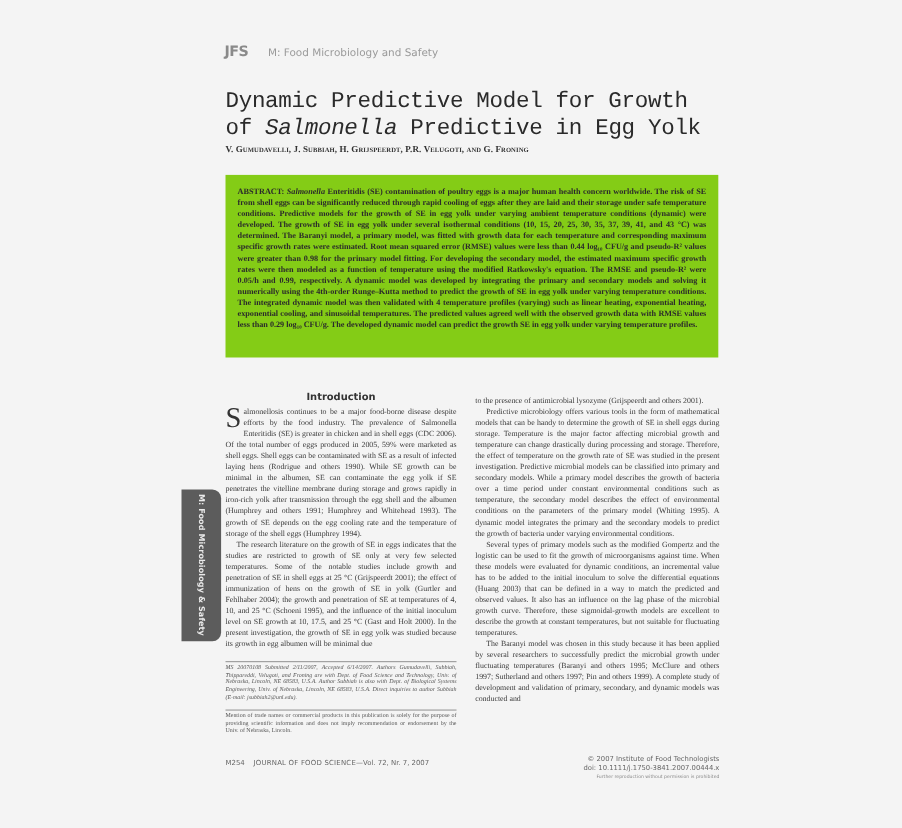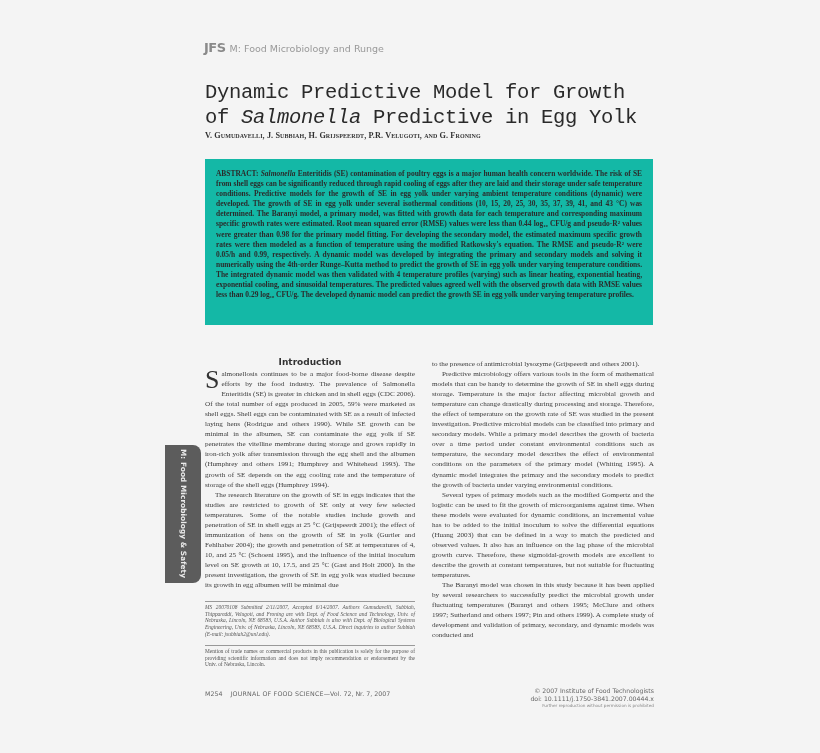--- a/index.html
+++ b/index.html
@@ -1,26 +1,26 @@
 <!DOCTYPE html>
 <html><head>
 <meta charset="utf-8">
 <style>
   html, body { margin: 0; padding: 0; }
   body {
     width: 820px; height: 753px; background: #f4f4f4; position: relative; overflow: hidden;
     font-family: "Liberation Serif", "DejaVu Serif", serif; color: #333;
   }
-  .running-head { position: absolute; left: 204px; top: 40px; display: flex; align-items: baseline; gap: 4px; color: #8a8a8a; font-family: "DejaVu Sans", sans-serif; }
+  .running-head { position: absolute; left: 204px; top: 40px; display: flex; align-items: baseline; gap: 18px; color: #8a8a8a; font-family: "DejaVu Sans", sans-serif; }
   .jfs-logo { font-size: 13px; font-weight: bold; letter-spacing: -0.5px; color: #8a8a8a; }
   .section-label { font-size: 9.5px; color: #999; }
   .title { position: absolute; left: 205px; top: 80px; width: 460px; font-family: Liberation Mono, monospace; font-size: 20.5px; line-height: 25px; color: #2a2a2a; margin: 0; font-weight: normal; letter-spacing: -0.3px; }
   .title .it { font-style: italic; }
   .authors { position: absolute; left: 205px; top: 131px; font-size: 8.2px; font-weight: bold; font-variant: small-caps; color: #333; letter-spacing: 0.1px; }
-  .abstract-box { position: absolute; left: 205px; top: 159px; width: 448px; height: 166px; background: #14b8a6; box-sizing: border-box; padding: 10px 11px 6px 11px; }
+  .abstract-box { position: absolute; left: 205px; top: 159px; width: 448px; height: 166px; background: #84cc16; box-sizing: border-box; padding: 10px 11px 6px 11px; }
   .abstract-text { font-size: 7.45px; line-height: 10.1px; font-weight: bold; color: #2b2b2b; text-align: justify; margin: 0; }
   .abstract-text .it { font-style: italic; }
   .keywords { font-size: 7.45px; line-height: 10px; font-weight: bold; color: #2b2b2b; margin: 1px 0 0 12px; }
   .keywords .it { font-style: italic; }
   .col { position: absolute; font-size: 7.15px; line-height: 10.05px; color: #3a3a3a; text-align: justify; }
   .col-left { left: 205px; top: 357px; width: 210px; }
   .col-right { left: 432px; top: 359px; width: 222px; }
   .col p { margin: 0; }
   .col p.indent { text-indent: 10px; }
   .intro-heading { text-align: center; font-family: "DejaVu Sans", sans-serif; font-weight: bold; font-size: 9px; color: #333; margin: 0 0 2px 0; }
@@ -35,21 +35,21 @@
   .copyright-block { position: absolute; left: 480px; top: 687px; width: 174px; text-align: right; font-family: "DejaVu Sans", sans-serif; color: #666; }
   .copyright-block .c1 { font-size: 6.2px; line-height: 8px; }
   .copyright-block .c2 { font-size: 6.2px; line-height: 8px; }
   .copyright-block .c3 { font-size: 4.2px; line-height: 6px; color: #888; }
 </style>
 </head>
 <body>
 
 <div class="running-head">
   <span class="jfs-logo">JFS</span>
-  <span class="section-label">M: Food Microbiology and Runge</span>
+  <span class="section-label">M: Food Microbiology and Safety</span>
 </div>
 
 <h1 class="title">
   <span>Dynamic Predictive Model for Growth</span><br>
   <span>of </span><span class="it">Salmonella</span><span> Predictive in Egg Yolk</span>
 </h1>
 
 <div class="authors">V. Gumudavelli, J. Subbiah, H. Grijspeerdt, P.R. Velugoti, and G. Froning</div>
 
 <div class="abstract-box">

